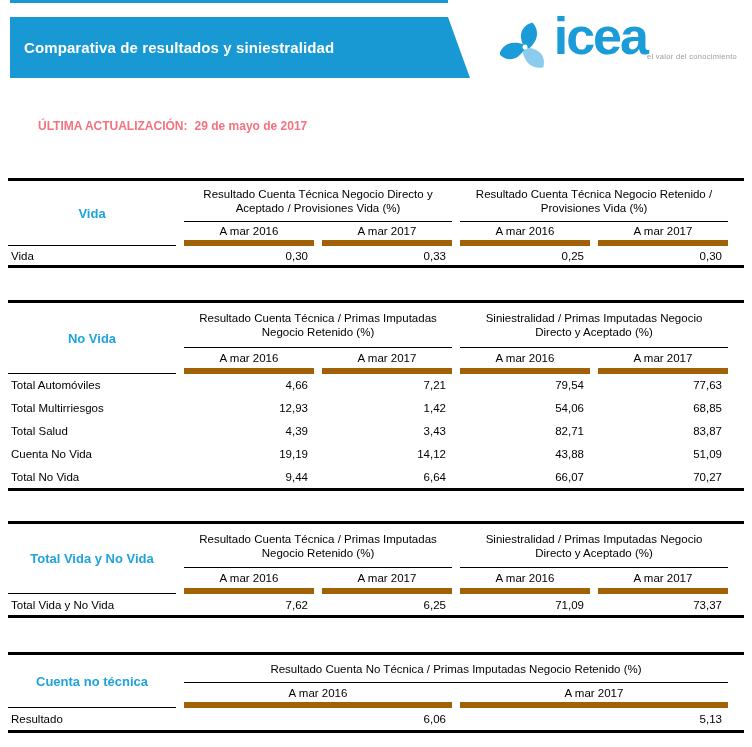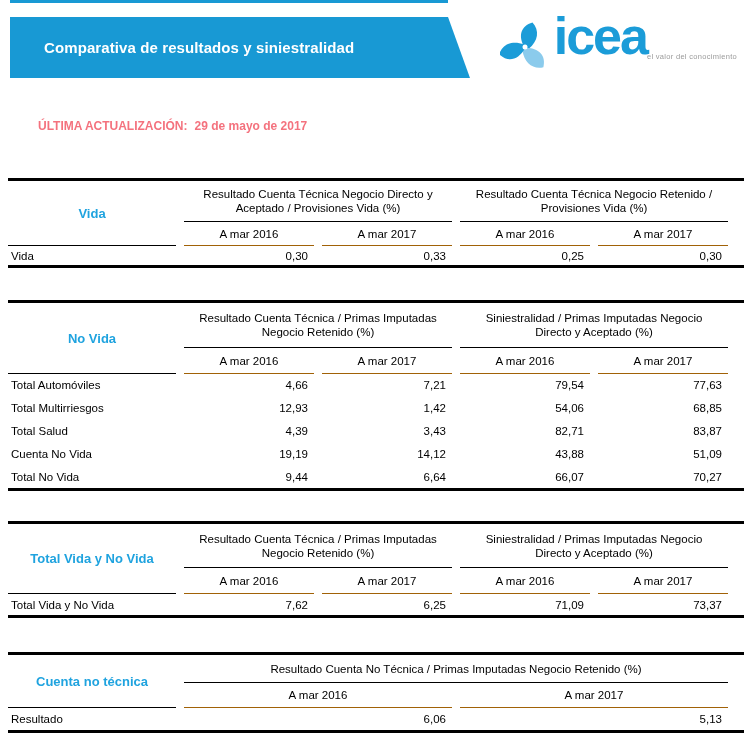--- a/index.html
+++ b/index.html
@@ -18,21 +18,21 @@
   }
   
   .top-strip { position:absolute; left:10px; top:0; width:438px; height:3px; background:var(--banner-blue); }
   
   .banner {
     position:absolute; left:10px; top:17px; width:460px; height:61px;
     background:var(--banner-blue);
     clip-path:polygon(0 0, 438px 0, 460px 61px, 0 61px);
     display:flex; align-items:center;
   }
-  .banner-title { color:#ffffff; font-weight:bold; font-size:15px; padding-left:14px; letter-spacing:0.1px;margin-left:20px; }
+  .banner-title { color:#ffffff; font-weight:bold; font-size:15px; padding-left:14px; letter-spacing:0.1px; }
   
   .logo { position:absolute; top:13px; right:13px; display:flex; align-items:flex-start; }
   .logo-icon { width:50px; height:54px; margin-top:6px; }
   .logo-textcol { display:flex; align-items:flex-end; margin-left:4px; }
   .logo-word { color:var(--logo-blue); font-size:52px; line-height:0.92; font-weight:bold; letter-spacing:-2px; }
   .logo-tagline { color:var(--tagline-gray); font-size:7.5px; letter-spacing:0.3px; margin-top:1px; padding-right:2px; }
   
   .update-line { position:absolute; left:38px; top:119px; font-size:12px; font-weight:bold; color:var(--update-pink); }
   .update-line span { margin-right:0; }
   .update-value { margin-left:7px; }
@@ -47,21 +47,21 @@
   .cell { font-size:11.5px; color:#000; box-sizing:border-box; }
   .title {
     grid-row:1 / span 2; border-bottom:1px solid #000;
     display:flex; align-items:center; justify-content:center;
     font-weight:bold; font-size:13px; color:var(--title-blue);
   }
   .group {
     border-bottom:1px solid #000; display:flex; align-items:center; justify-content:center;
     text-align:center; line-height:14px; padding:2px 6px;
   }
-  .sub { border-bottom:1px solid #a16207; display:flex; align-items:center; justify-content:center; }
+  .sub { border-bottom:6px solid #a16207; display:flex; align-items:center; justify-content:center; }
   .rowlabel { display:flex; align-items:center; padding-left:3px; }
   .val { display:flex; align-items:center; justify-content:flex-end; padding-right:6px; }
 </style>
 </head>
 <body>
 
 <div class="top-strip"></div>
 
 <div class="banner">
   <div class="banner-title">Comparativa de resultados y siniestralidad</div>

